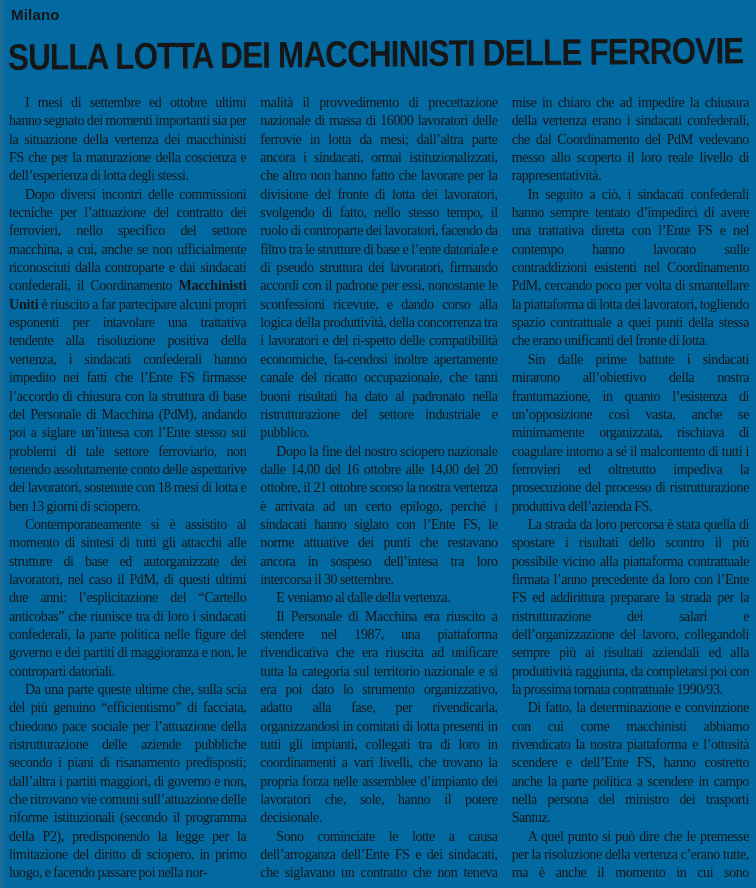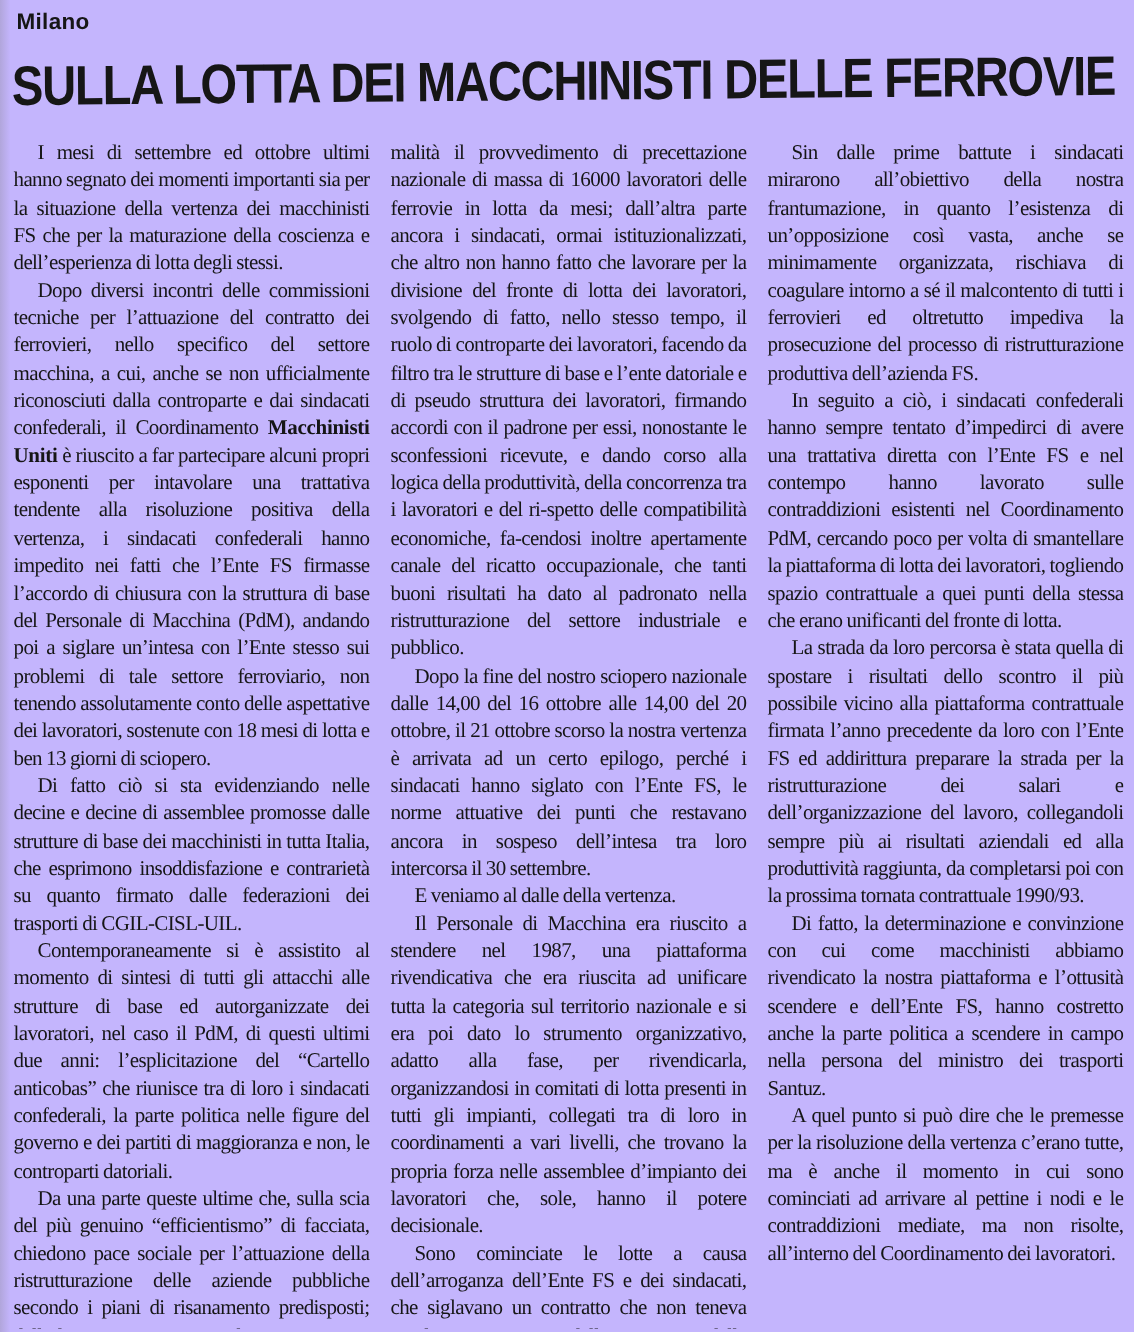--- a/index.html
+++ b/index.html
@@ -5,21 +5,21 @@
   html, body {
     margin: 0;
     padding: 0;
     background: #e9e7e1;
   }
   .page {
     position: relative;
     width: 756px;
     height: 888px;
     overflow: hidden;
-    background: #c4b5fd;
+    background: #0369a1;
     color: #161616;
   }
   .scan-edge {
     position: absolute;
     left: 0; top: 0; bottom: 0;
     width: 7px;
     background: linear-gradient(90deg, rgba(120,120,118,0.25), rgba(120,120,118,0));
     pointer-events: none;
   }
   .dateline {
@@ -82,33 +82,33 @@
 <body>
 
 <div class="page">
   <div class="scan-edge"></div>
   <div class="dateline">Milano</div>
   <h1 class="headline" style="margin:0; font-size:37px;">SULLA LOTTA DEI MACCHINISTI DELLE FERROVIE</h1>
   <div class="columns">
       <div class="col">
         <p>I mesi di settembre ed ottobre ultimi hanno segnato dei momenti importanti sia per la situazione della vertenza dei macchinisti FS che per la maturazione della coscienza e dell’esperienza di lotta degli stessi.</p>
         <p>Dopo diversi incontri delle commissioni tecniche per l’attuazione del contratto dei ferrovieri, nello specifico del settore macchina, a cui, anche se non ufficialmente riconosciuti dalla controparte e dai sindacati confederali, il Coordinamento <b>Macchinisti Uniti</b> è riuscito a far partecipare alcuni propri esponenti per intavolare una trattativa tendente alla risoluzione positiva della vertenza, i sindacati confederali hanno impedito nei fatti che l’Ente FS firmasse l’accordo di chiusura con la struttura di base del Personale di Macchina (PdM), andando poi a siglare un’intesa con l’Ente stesso sui problemi di tale settore ferroviario, non tenendo assolutamente conto delle aspettative dei lavoratori, sostenute con 18 mesi di lotta e ben 13 giorni di sciopero.</p>
-        <p>Di fatto ciò si sta evidenziando nelle decine e decine di assemblee promosse dalle strutture di base dei macchinisti in tutta Italia, che esprimono insoddisfazione e contrarietà su quanto firmato dalle federazioni dei trasporti di CGIL-CISL-UIL.</p>
         <p>Contemporaneamente si è assistito al momento di sintesi di tutti gli attacchi alle strutture di base ed autorganizzate dei lavoratori, nel caso il PdM, di questi ultimi due anni: l’esplicitazione del “Cartello anticobas” che riunisce tra di loro i sindacati confederali, la parte politica nelle figure del governo e dei partiti di maggioranza e non, le controparti datoriali.</p>
         <p>Da una parte queste ultime che, sulla scia del più genuino “efficientismo” di facciata, chiedono pace sociale per l’attuazione della ristrutturazione delle aziende pubbliche secondo i piani di risanamento predisposti; dall’altra i partiti maggiori, di governo e non, che ritrovano vie comuni sull’attuazione delle riforme istituzionali (secondo il programma della P2), predisponendo la legge per la limitazione del diritto di sciopero, in primo luogo, e facendo passare poi nella nor-</p>
       </div>
       <div class="col">
         <p class="cont">malità il provvedimento di precettazione nazionale di massa di 16000 lavoratori delle ferrovie in lotta da mesi; dall’altra parte ancora i sindacati, ormai istituzionalizzati, che altro non hanno fatto che lavorare per la divisione del fronte di lotta dei lavoratori, svolgendo di fatto, nello stesso tempo, il ruolo di controparte dei lavoratori, facendo da filtro tra le strutture di base e l’ente datoriale e di pseudo struttura dei lavoratori, firmando accordi con il padrone per essi, nonostante le sconfessioni ricevute, e dando corso alla logica della produttività, della concorrenza tra i lavoratori e del ri-spetto delle compatibilità economiche, fa-cendosi inoltre apertamente canale del ricatto occupazionale, che tanti buoni risultati ha dato al padronato nella ristrutturazione del settore industriale e pubblico.</p>
         <p>Dopo la fine del nostro sciopero nazionale dalle 14,00 del 16 ottobre alle 14,00 del 20 ottobre, il 21 ottobre scorso la nostra vertenza è arrivata ad un certo epilogo, perché i sindacati hanno siglato con l’Ente FS, le norme attuative dei punti che restavano ancora in sospeso dell’intesa tra loro intercorsa il 30 settembre.</p>
         <p>E veniamo al dalle della vertenza.</p>
         <p>Il Personale di Macchina era riuscito a stendere nel 1987, una piattaforma rivendicativa che era riuscita ad unificare tutta la categoria sul territorio nazionale e si era poi dato lo strumento organizzativo, adatto alla fase, per rivendicarla, organizzandosi in comitati di lotta presenti in tutti gli impianti, collegati tra di loro in coordinamenti a vari livelli, che trovano la propria forza nelle assemblee d’impianto dei lavoratori che, sole, hanno il potere decisionale.</p>
         <p>Sono cominciate le lotte a causa dell’arroganza dell’Ente FS e dei sindacati, che siglavano un contratto che non teneva assolutamente conto dell’espressione delle assemblee dei lavoratori.</p>
         <p>Dal 7 maggio ’87, data del primo sciopero, ne sono susseguiti poi altri 12; prima di poter intavolare una specie di trattativa si dovette arrivare al 28 ottobre ’87, trattativa che si interruppe praticamente subito ma che bene</p>
       </div>
       <div class="col">
+        <p class="cont">mise in chiaro che ad impedire la chiusura della vertenza erano i sindacati confederali, che dal Coordinamento del PdM vedevano messo allo scoperto il loro reale livello di rappresentatività.</p>
+        <p>In seguito a ciò, i sindacati confederali hanno sempre tentato d’impedirci di avere una trattativa diretta con l’Ente FS e nel contempo hanno lavorato sulle contraddizioni esistenti nel Coordinamento PdM, cercando poco per volta di smantellare la piattaforma di lotta dei lavoratori, togliendo spazio contrattuale a quei punti della stessa che erano unificanti del fronte di lotta.</p>
         <p>Sin dalle prime battute i sindacati mirarono all’obiettivo della nostra frantumazione, in quanto l’esistenza di un’opposizione così vasta, anche se minimamente organizzata, rischiava di coagulare intorno a sé il malcontento di tutti i ferrovieri ed oltretutto impediva la prosecuzione del processo di ristrutturazione produttiva dell’azienda FS.</p>
-        <p>In seguito a ciò, i sindacati confederali hanno sempre tentato d’impedirci di avere una trattativa diretta con l’Ente FS e nel contempo hanno lavorato sulle contraddizioni esistenti nel Coordinamento PdM, cercando poco per volta di smantellare la piattaforma di lotta dei lavoratori, togliendo spazio contrattuale a quei punti della stessa che erano unificanti del fronte di lotta.</p>
         <p>La strada da loro percorsa è stata quella di spostare i risultati dello scontro il più possibile vicino alla piattaforma contrattuale firmata l’anno precedente da loro con l’Ente FS ed addirittura preparare la strada per la ristrutturazione dei salari e dell’organizzazione del lavoro, collegandoli sempre più ai risultati aziendali ed alla produttività raggiunta, da completarsi poi con la prossima tornata contrattuale 1990/93.</p>
         <p>Di fatto, la determinazione e convinzione con cui come macchinisti abbiamo rivendicato la nostra piattaforma e l’ottusità scendere e dell’Ente FS, hanno costretto anche la parte politica a scendere in campo nella persona del ministro dei trasporti Santuz.</p>
         <p>A quel punto si può dire che le premesse per la risoluzione della vertenza c’erano tutte, ma è anche il momento in cui sono cominciati ad arrivare al pettine i nodi e le contraddizioni mediate, ma non risolte, all’interno del Coordinamento dei lavoratori.</p>
       </div>
     </div>
 </div>
 
 </body></html>

